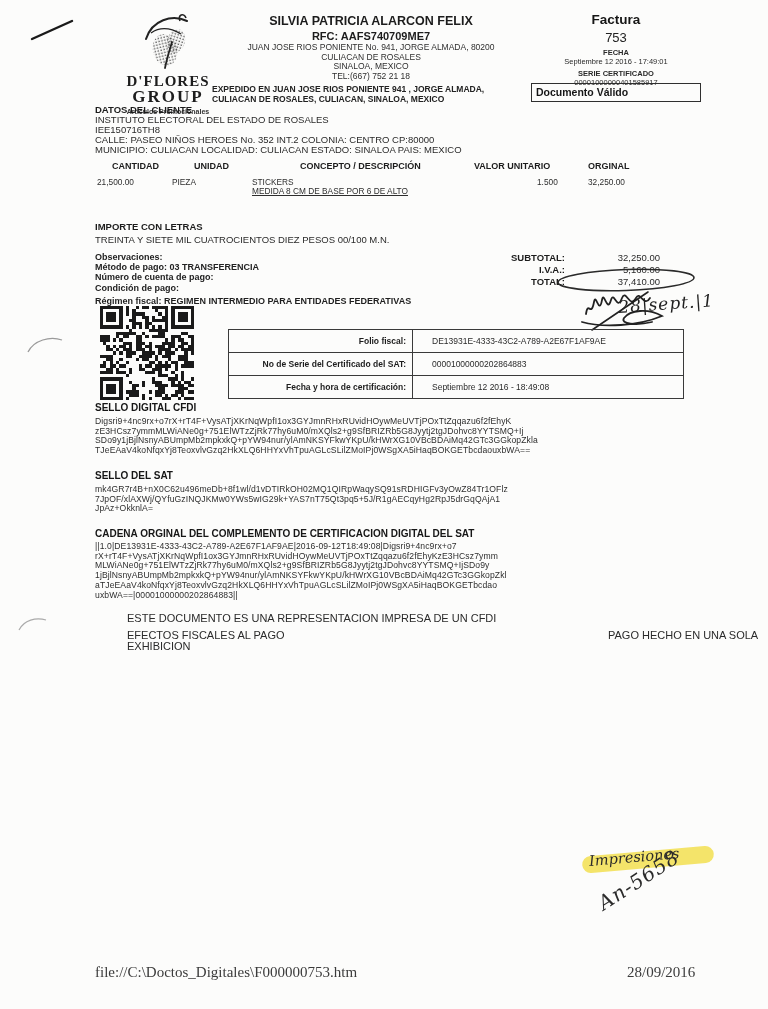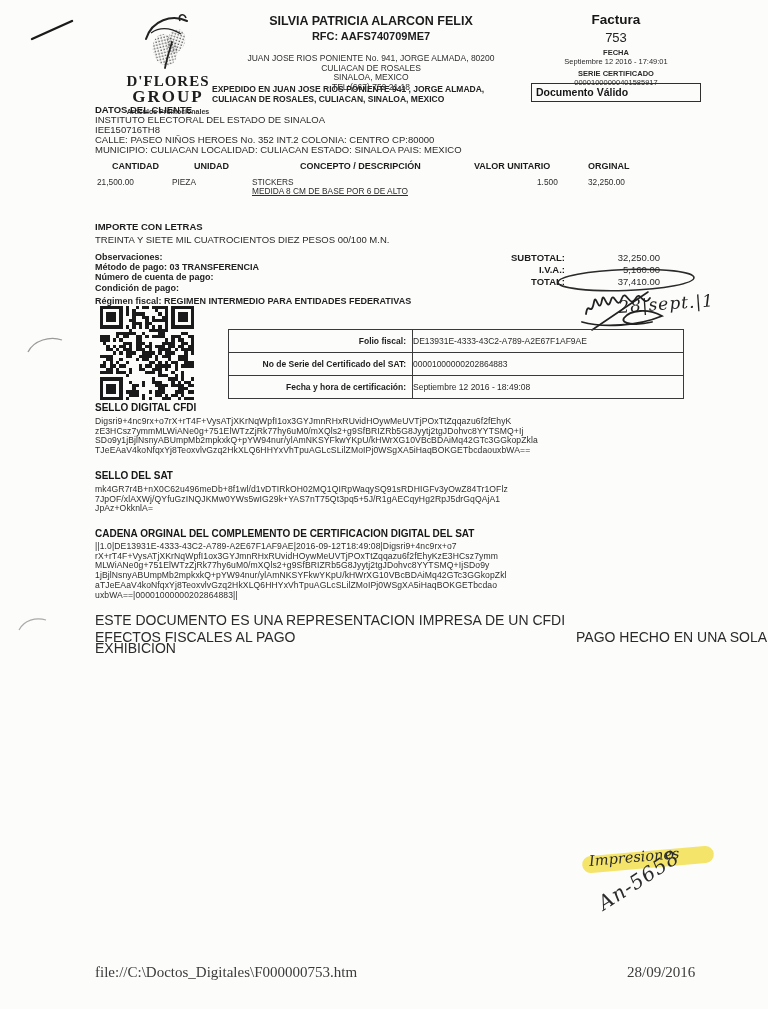--- a/index.html
+++ b/index.html
@@ -11,21 +11,21 @@
   .abs{position:absolute;}
 
   
   .logo-block{left:116px;top:12px;width:104px;text-align:center;color:#1d1d1d;}
   .logo-name1{font-family:"Liberation Serif",serif;font-weight:bold;font-size:15px;letter-spacing:1px;line-height:15px;}
   .logo-name2{font-family:"Liberation Serif",serif;font-weight:bold;font-size:17px;letter-spacing:2px;line-height:16px;}
   .logo-tagline{font-size:7px;font-weight:bold;margin-top:3px;color:#333;}
   .issuer-block{left:226px;top:14px;width:290px;text-align:center;}
   .issuer-name{font-size:12.5px;font-weight:bold;color:#1c1c1c;}
   .issuer-rfc{font-size:11px;font-weight:bold;margin-top:2px;color:#1c1c1c;}
-  .issuer-addr{font-size:8.5px;line-height:9.6px;margin-top:12px;color:#2e2e2e;}
+  .issuer-addr{font-size:8.5px;line-height:9.6px;margin-top:1px;color:#2e2e2e;}
   .expedido-block{left:212px;top:84px;width:318px;text-align:left;font-size:8.5px;font-weight:bold;line-height:10px;color:#222;}
   .invoice-block{left:540px;top:12px;width:152px;text-align:center;}
   .invoice-title{font-size:13.5px;font-weight:bold;color:#161616;}
   .invoice-number{font-size:13px;margin-top:3px;color:#222;}
   .invoice-meta-label{font-size:7.5px;font-weight:bold;margin-top:3px;color:#2a2a2a;}
   .invoice-meta-value{font-size:7.5px;color:#2a2a2a;}
   .valid-box{left:531px;top:83px;width:168px;height:17px;border:1.4px solid #2f2f2f;}
   .valid-box span{display:block;font-size:10.5px;font-weight:bold;line-height:16px;padding-left:4px;color:#161616;}
 
   
@@ -41,27 +41,27 @@
   .letras-value{left:95px;top:234px;font-size:9.5px;color:#2a2a2a;}
   .payment-lines{left:95px;top:252px;font-size:9px;font-weight:bold;line-height:10.2px;color:#222;}
   .totals-labels{left:455px;top:252px;width:110px;text-align:right;font-size:9.5px;font-weight:bold;line-height:12.2px;color:#1c1c1c;}
   .totals-values{left:572px;top:252px;width:88px;text-align:right;font-size:9.5px;line-height:12.2px;color:#2a2a2a;}
   .regimen-line{left:95px;top:296px;font-size:9px;font-weight:bold;color:#1f1f1f;}
 
   
   .fiscal-table{left:228px;top:329px;width:456px;border-collapse:collapse;}
   .fiscal-table td{border:1px solid #3a3a3a;height:20px;font-size:8.5px;}
   .fiscal-label{width:176px;text-align:right;font-weight:bold;padding-right:6px;color:#1e1e1e;}
-  .fiscal-value{padding-left:0;color:#2a2a2a;}
+  .fiscal-value{padding-left:19px;color:#2a2a2a;}
 
   
   .sello-title{font-size:10px;font-weight:bold;color:#161616;}
   .sello-lines{font-size:8.6px;line-height:9.7px;color:#2e2e2e;letter-spacing:0.1px;}
 
-  .notice{font-size:14px;color:#2a2a2a;}
+  .notice{font-size:11px;color:#2a2a2a;margin-left:32px;}
 
   
   .hand{font-family:"DejaVu Serif",serif;font-style:italic;color:#1f1f1f;}
   .hand-date{left:618px;top:291px;font-size:17px;transform:rotate(-4deg);letter-spacing:1px;width:170px;}
   .sticky-highlight{left:582px;top:851px;width:132px;height:17px;background:#f3e15a;opacity:.9;border-radius:9px;transform:rotate(-5deg);}
   .sticky-label{left:589px;top:849px;font-size:14.5px;transform:rotate(-5deg);color:#2b2b2b;}
   .sticky-code{left:600px;top:893px;font-size:20px;transform:rotate(-33deg);transform-origin:left center;color:#2b2b2b;letter-spacing:1px;}
 
   
   .footer-path{left:95px;top:964px;font-family:"Liberation Serif",serif;font-size:15px;color:#3b3b3b;}
@@ -117,21 +117,21 @@
     <div class="invoice-meta-value">Septiembre 12 2016 - 17:49:01</div>
     <div class="invoice-meta-label">SERIE CERTIFICADO</div>
     <div class="invoice-meta-value">00001000000401585917</div>
   </div>
   <div class="abs valid-box">
     <span>Documento Válido</span>
   </div>
 
   <div class="abs client-title">DATOS DEL CLIENTE</div>
   <div class="abs client-lines">
-    <div>INSTITUTO ELECTORAL DEL ESTADO DE SINALOA</div>
+    <div>INSTITUTO ELECTORAL DEL ESTADO DE ROSALES</div>
     <div>IEE150716TH8</div>
     <div>CALLE: PASEO NIÑOS HEROES No. 352 INT.2 COLONIA: CENTRO CP:80000</div>
     <div>MUNICIPIO: CULIACAN LOCALIDAD: CULIACAN ESTADO: SINALOA PAIS: MEXICO</div>
   </div>
 
   <div class="abs col-head" style="left:112px;">CANTIDAD</div>
   <div class="abs col-head" style="left:194px;">UNIDAD</div>
   <div class="abs col-head" style="left:300px;">CONCEPTO / DESCRIPCIÓN</div>
   <div class="abs col-head" style="left:474px;">VALOR UNITARIO</div>
   <div class="abs col-head" style="left:588px;">ORGINAL</div>

